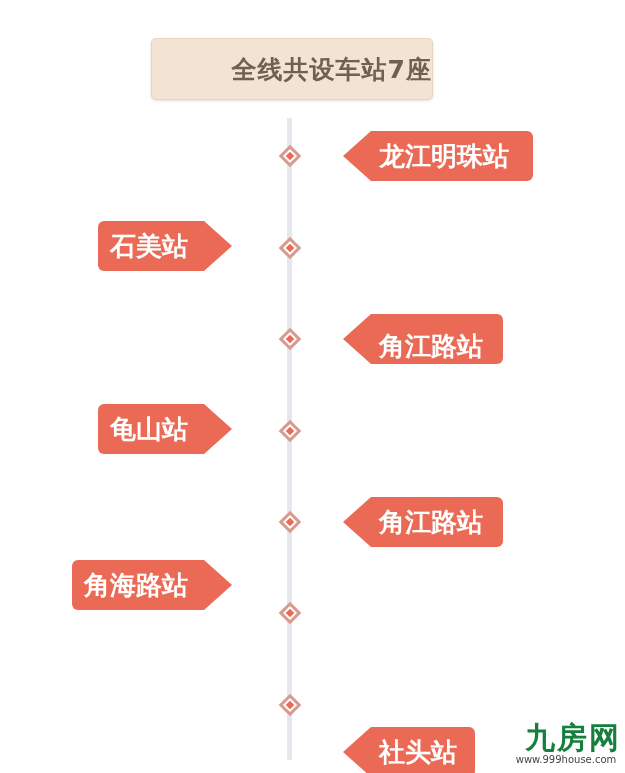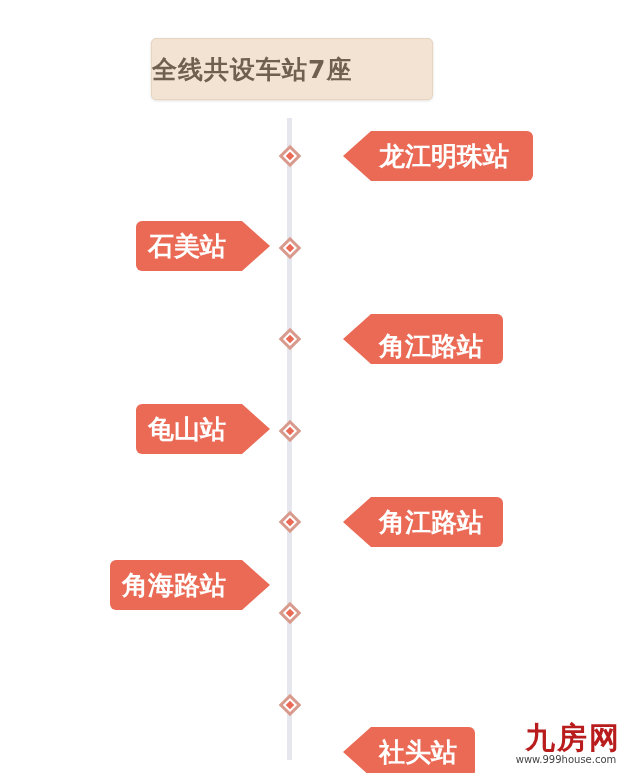--- a/index.html
+++ b/index.html
@@ -5,21 +5,21 @@
   html, body { margin: 0; padding: 0; }
   body {
     width: 625px; height: 773px; position: relative; overflow: hidden;
     background: #ffffff;
     font-family: "DejaVu Sans", "Liberation Sans", sans-serif;
   }
   .title-box {
     position: absolute; left: 151px; top: 38px; width: 280px; height: 60px;
     background: #f3e3d2; border: 1px solid #e8d4bf; border-radius: 5px;
     box-shadow: 0 1px 3px rgba(0,0,0,0.12);
-    display: flex; align-items: center; justify-content: flex-start;
+    display: flex; align-items: center; justify-content: flex-end;
   }
   .title-text {
     font-size: 25px; font-weight: bold; color: #6f604f; letter-spacing: 1px;
   }
   .timeline-line {
     position: absolute; left: 287px; top: 118px; width: 5px; height: 642px;
     background: #e6e6ee;
   }
   .node {
     position: absolute; width: 16px; height: 16px;
@@ -37,26 +37,26 @@
     box-sizing: border-box; white-space: nowrap;
   }
   .tag.right {
     clip-path: polygon(28px 0, 100% 0, 100% 100%, 28px 100%, 0 50%);
     border-radius: 0 6px 6px 0;
     padding-left: 36px; padding-right: 0;
   }
   .tag.left {
     clip-path: polygon(0 0, calc(100% - 28px) 0, 100% 50%, calc(100% - 28px) 100%, 0 100%);
     border-radius: 6px 0 0 6px;
-    padding-left: 12px; padding-right: 36px; margin-left: 38px;
+    padding-left: 12px; padding-right: 36px;
   }
   .watermark {
     position: absolute; left: 510px; top: 722px; width: 112px; text-align: center;
   }
-  .wm-logo { font-size: 30px; color: #b91c1c; font-weight: bold; line-height: 32px; letter-spacing: 2px; margin-left: 14px; }
+  .wm-logo { font-size: 30px; color: #15803d; font-weight: bold; line-height: 32px; letter-spacing: 2px; margin-left: 14px; }
   .wm-url { font-size: 10px; color: #444; line-height: 12px; }
 </style>
 </head>
 <body>
 
 <div class="title-box">
   <span class="title-text">全线共设车站7座</span>
 </div>
 
 <div class="timeline-line"></div>

